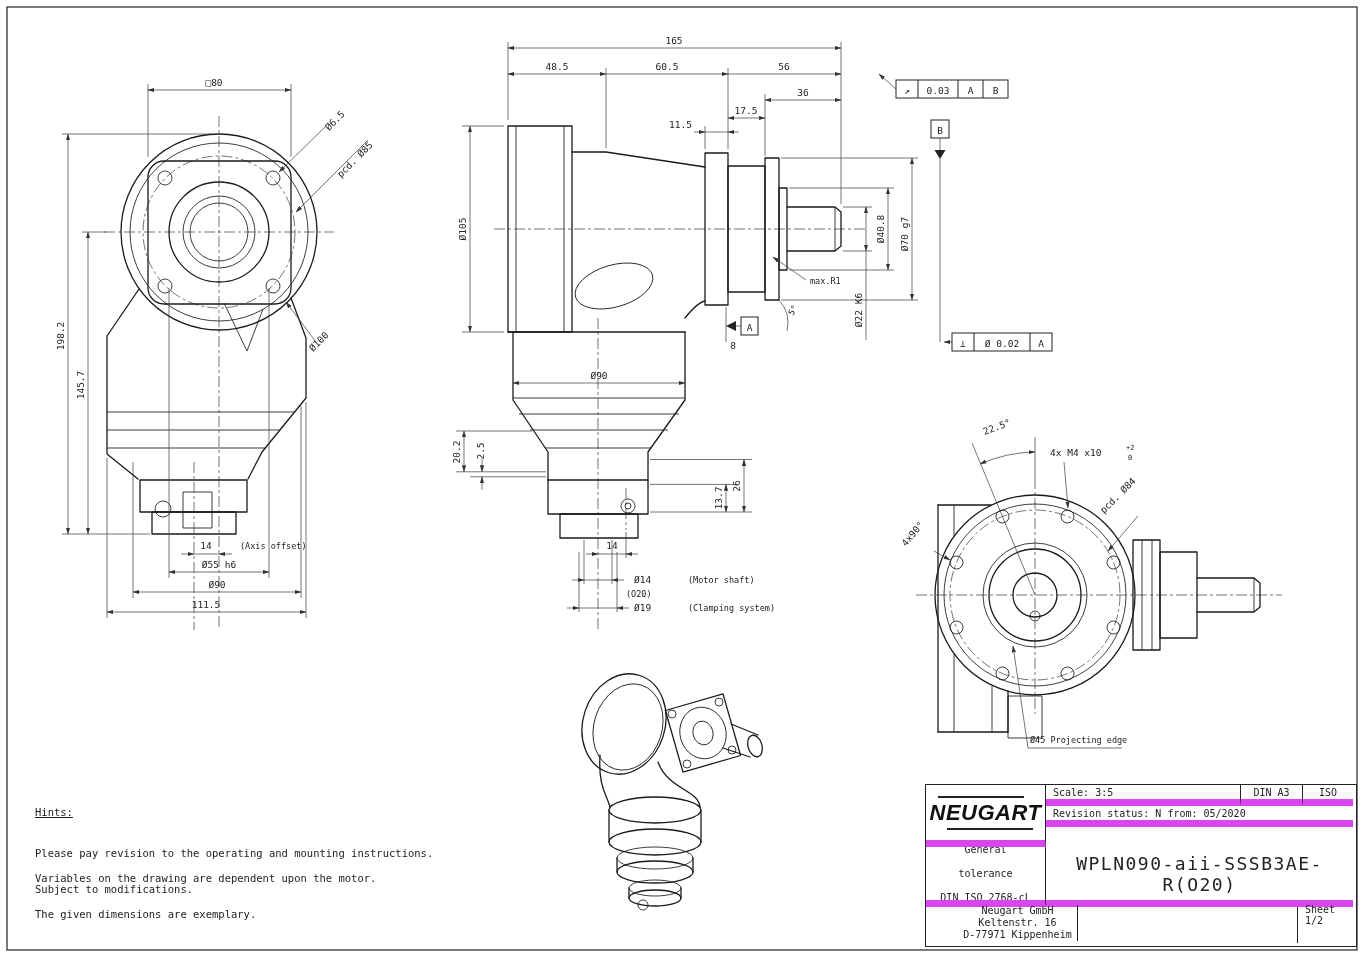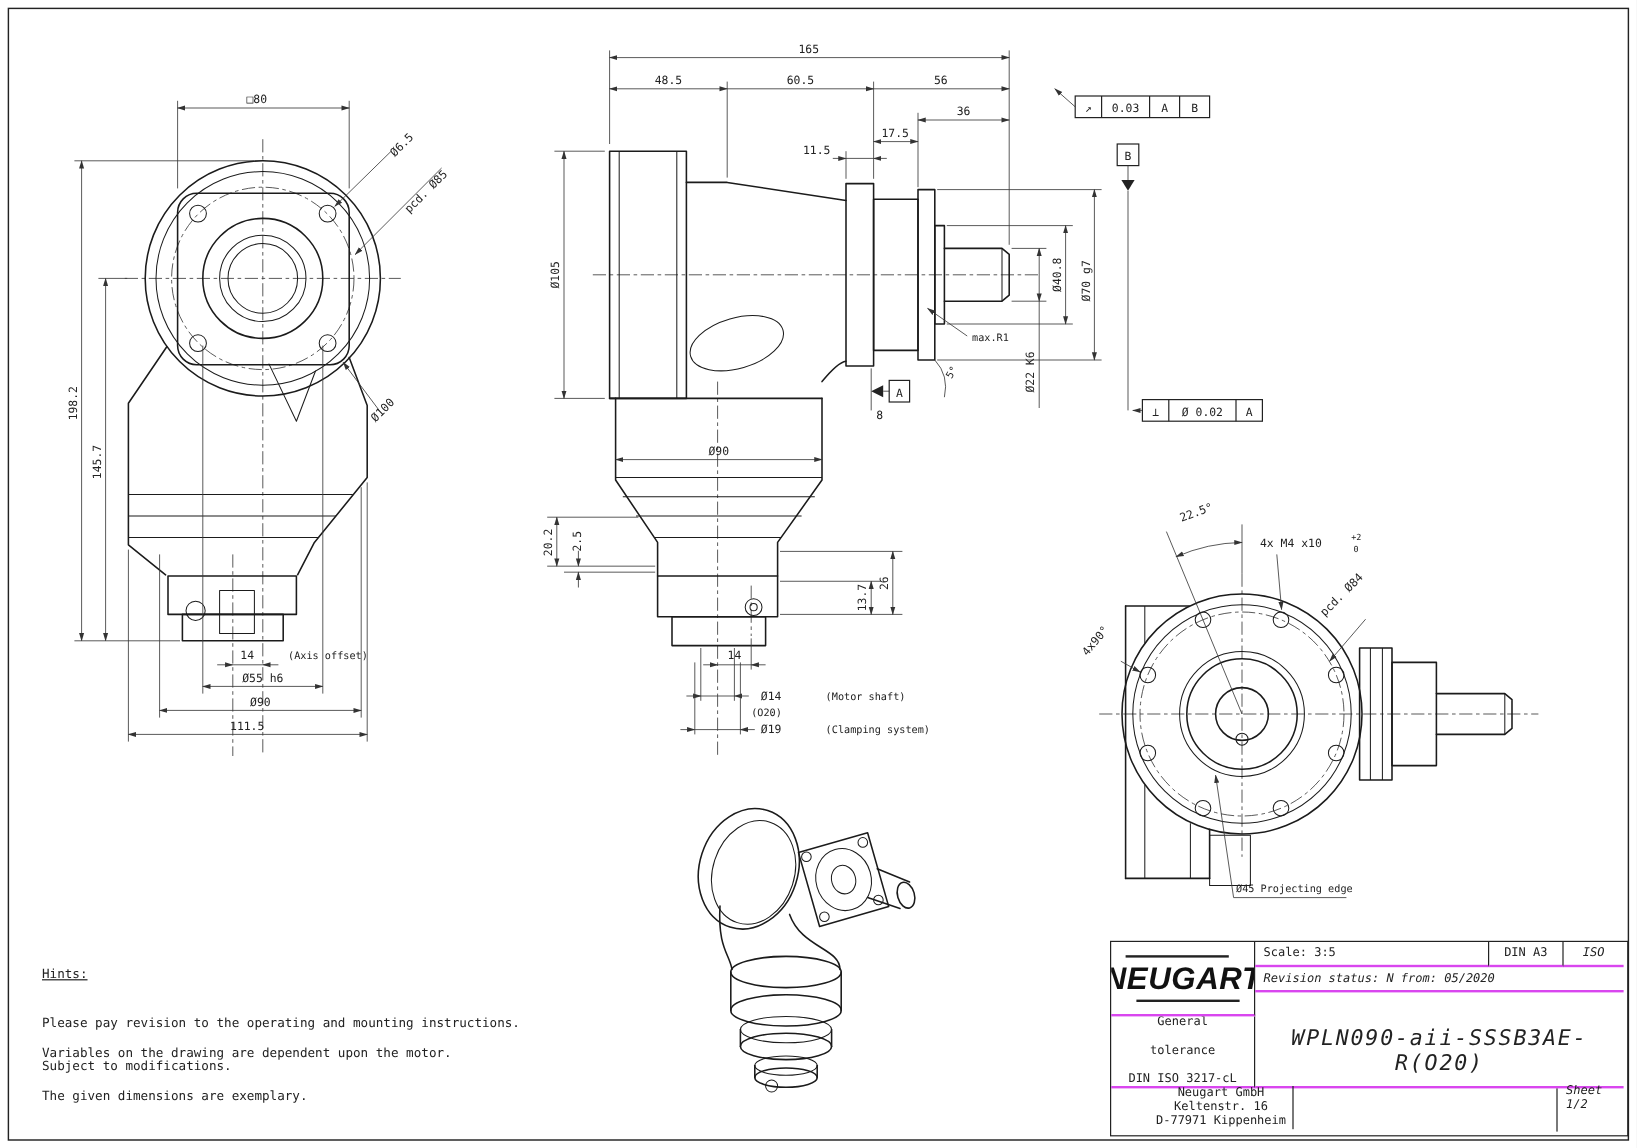--- a/index.html
+++ b/index.html
@@ -15,28 +15,28 @@
   .ts {font-family:"DejaVu Sans Mono",monospace;font-size:8.5px;fill:#222;}
   .tt {font-family:"DejaVu Sans Mono",monospace;font-size:7px;fill:#222;}
   .fr {fill:none;stroke:#222;stroke-width:1;}
   .fill{fill:#222;stroke:none;}
   
   .note{position:absolute;font-size:10.5px;line-height:12px;white-space:pre;}
   .note .title{text-decoration:underline;margin-bottom:5px;}
   
   .tb{position:absolute;left:925px;top:784px;width:430px;height:161px;border:1.4px solid #222;
       font-size:10px;box-sizing:content-box;}
-  .cell{position:absolute;border-right:1px solid #222;border-bottom:2px solid #d946ef;
+  .cell{position:absolute;border-right:1px solid #222;border-bottom:7px solid #d946ef;
         box-sizing:border-box;display:flex;align-items:center;overflow:hidden;}
-  .cell.nr{border-right:none;font-style:italic;} .cell.nb{border-bottom:none;}
+  .cell.nr{border-right:none;} .cell.nb{border-bottom:none;}
   .cell.pad{padding-left:7px;} .cell.center{justify-content:center;text-align:center;}
   .cell.col{flex-direction:column;justify-content:center;line-height:12px;}
   .logo-cell{flex-direction:column;justify-content:center;}
   .logo-text{font-family:"Liberation Sans",sans-serif;font-weight:bold;font-style:italic;
-             font-size:26px;letter-spacing:0.5px;color:#111;}
+             font-size:22px;letter-spacing:0.5px;color:#111;}
   .logo-rule{height:2px;background:#222;width:86px;}
   .logo-rule.top{align-self:flex-start;margin:0 0 2px 12px;}
   .logo-rule.bot{align-self:flex-end;margin:2px 12px 0 0;}
   .part-cell{font-size:18px;letter-spacing:1.5px;}
 </style>
 </head>
 <body>
 
 <div class="sheet">
 
@@ -432,21 +432,21 @@
   </div>
   <div class="cell center nr" style="left:377px;top:0;width:50px;height:21px;">
     <span>ISO</span>
   </div>
   <div class="cell pad nr" style="left:120px;top:21px;width:307px;height:21px;">
     <span>Revision status:  N   from:  05/2020</span>
   </div>
   <div class="cell center col" style="left:0;top:62px;width:120px;height:60px;gap:12px;">
     <div>General</div>
     <div>tolerance</div>
-    <div>DIN ISO 3217-cL</div>
+    <div>DIN ISO 2768-cL</div>
   </div>
   <div class="cell center nr part-cell" style="left:120px;top:62px;width:307px;height:60px;">
     <span>WPLN090-aii-SSSB3AE-R(O20)</span>
   </div>
   <div class="cell center col nb" style="left:0;top:120px;width:120px;height:36px;margin-left:32px;">
     <div>Neugart GmbH</div>
     <div>Keltenstr. 16</div>
     <div>D-77971 Kippenheim</div>
   </div>
   <div class="cell nb" style="left:120px;top:122px;width:252px;height:36px;"></div>

